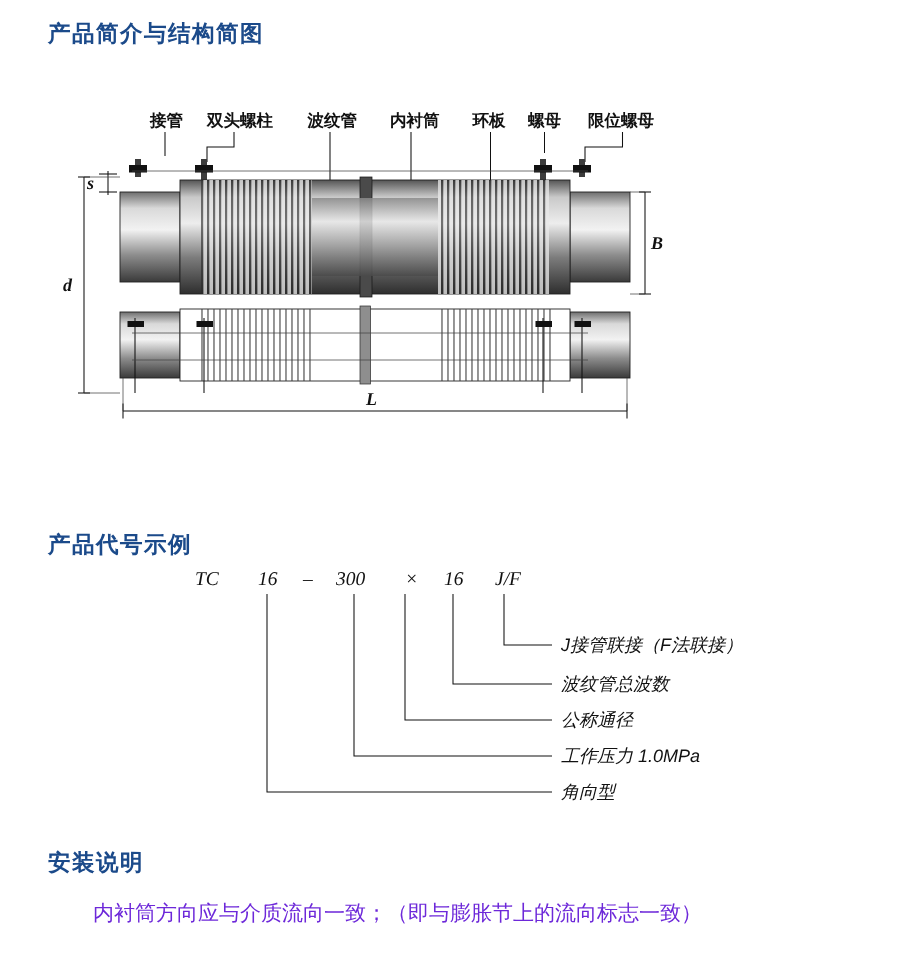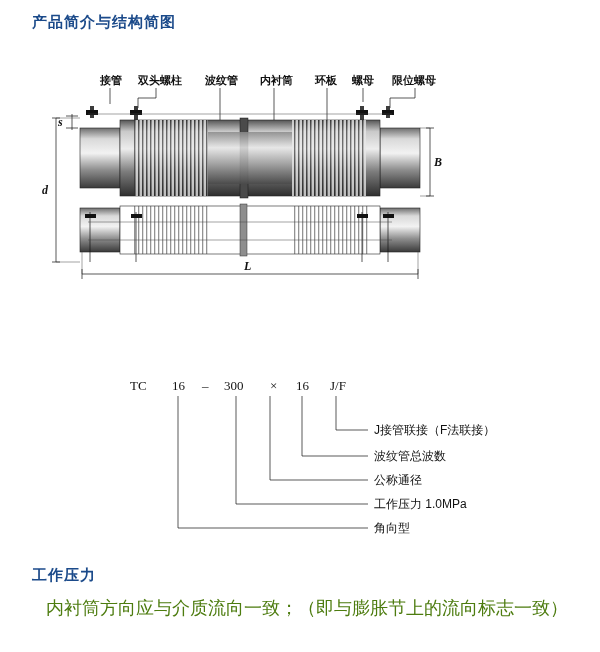--- a/index.html
+++ b/index.html
@@ -39,30 +39,31 @@
     width: 540px;
     height: 230px;
     font-weight: bold;
   }
   .code-wrap {
     position: absolute;
     left: 30px;
     top: 376px;
     width: 540px;
     height: 160px;
+    font-style: italic;
   }
 
   .install-text {
     position: absolute;
-    left: 46px;
+    left: 62px;
     top: 598px;
     width: 520px;
-    font-size: 18px;
+    font-size: 14px;
     line-height: 21px;
-    color: #4d7c0f;
+    color: #6d28d9;
   }
   .install-text div { white-space: nowrap; }
 
   svg { display: block; }
   .lbl {
     font-family: "Liberation Sans", sans-serif;
     font-size: 11px;
     fill: #111111;
   }
   .lbl-code {
@@ -212,20 +213,21 @@
         <path class="ln" d="M52 212 L388 212"></path>
         <path class="ln" d="M52 207 L52 217"></path>
         <path class="ln" d="M388 207 L388 217"></path>
         <path class="ln-thin" d="M52 190 L52 212"></path>
         <path class="ln-thin" d="M388 190 L388 212"></path>
         <text class="dim" x="214" y="208">L</text>
       </g>
     </svg>
   </div>
 
+  <div class="section-title title-2">产品代号示例</div>
 
   <div class="code-wrap">
     <svg width="540" height="165" viewBox="0 0 540 165">
 
       <g>
         <text class="lbl-code" x="100" y="14">TC</text>
         <text class="lbl-code" x="142" y="14">16</text>
         <text class="lbl-code" x="172" y="14">–</text>
         <text class="lbl-code" x="194" y="14">300</text>
         <text class="lbl-code" x="240" y="14">×</text>
@@ -244,19 +246,19 @@
       <g>
         <text class="lbl-codeitem" x="344" y="58">J接管联接（F法联接）</text>
         <text class="lbl-codeitem" x="344" y="84">波纹管总波数</text>
         <text class="lbl-codeitem" x="344" y="108">公称通径</text>
         <text class="lbl-codeitem" x="344" y="132">工作压力 1.0MPa</text>
         <text class="lbl-codeitem" x="344" y="156">角向型</text>
       </g>
     </svg>
   </div>
 
-  <div class="section-title title-3">工作压力</div>
+  <div class="section-title title-3">安装说明</div>
 
   <div class="install-text">
     <div>内衬筒方向应与介质流向一致；（即与膨胀节上的流向标志一致）</div>
   </div>
 
 </div>
 
 </body></html>

